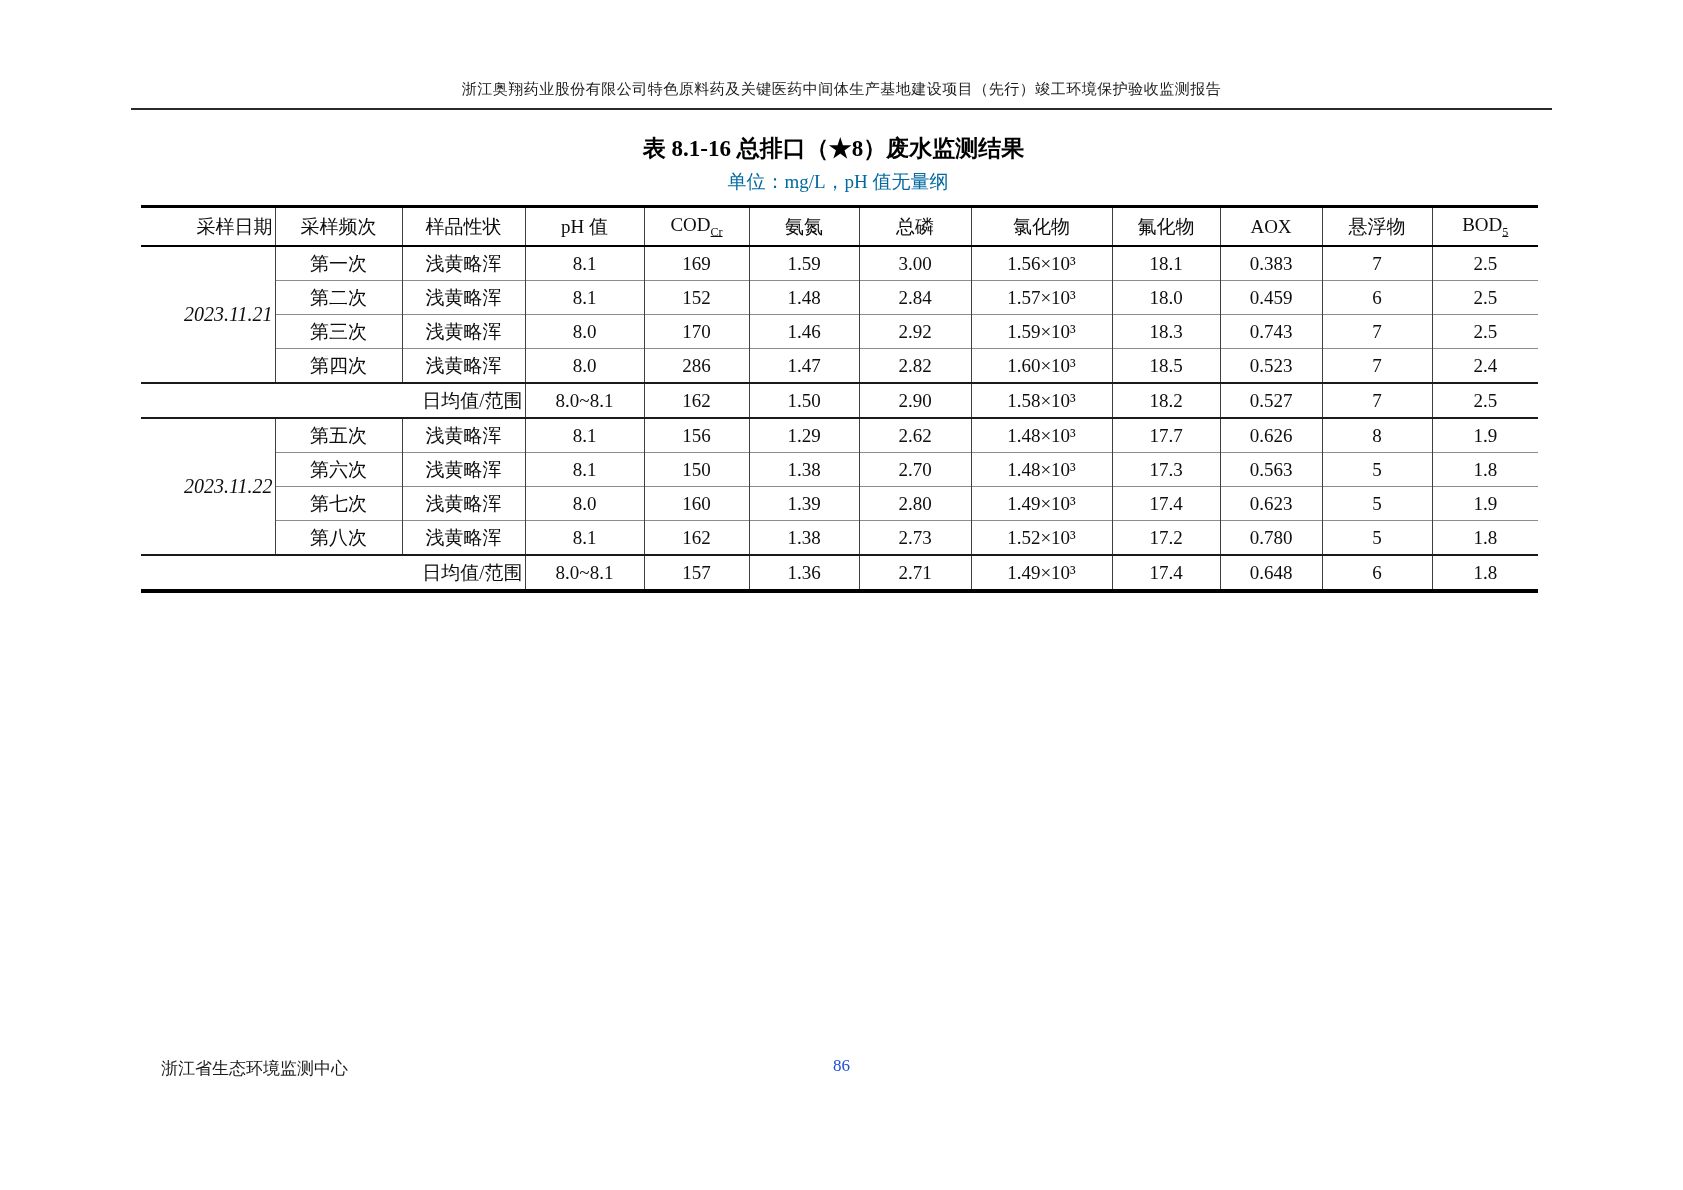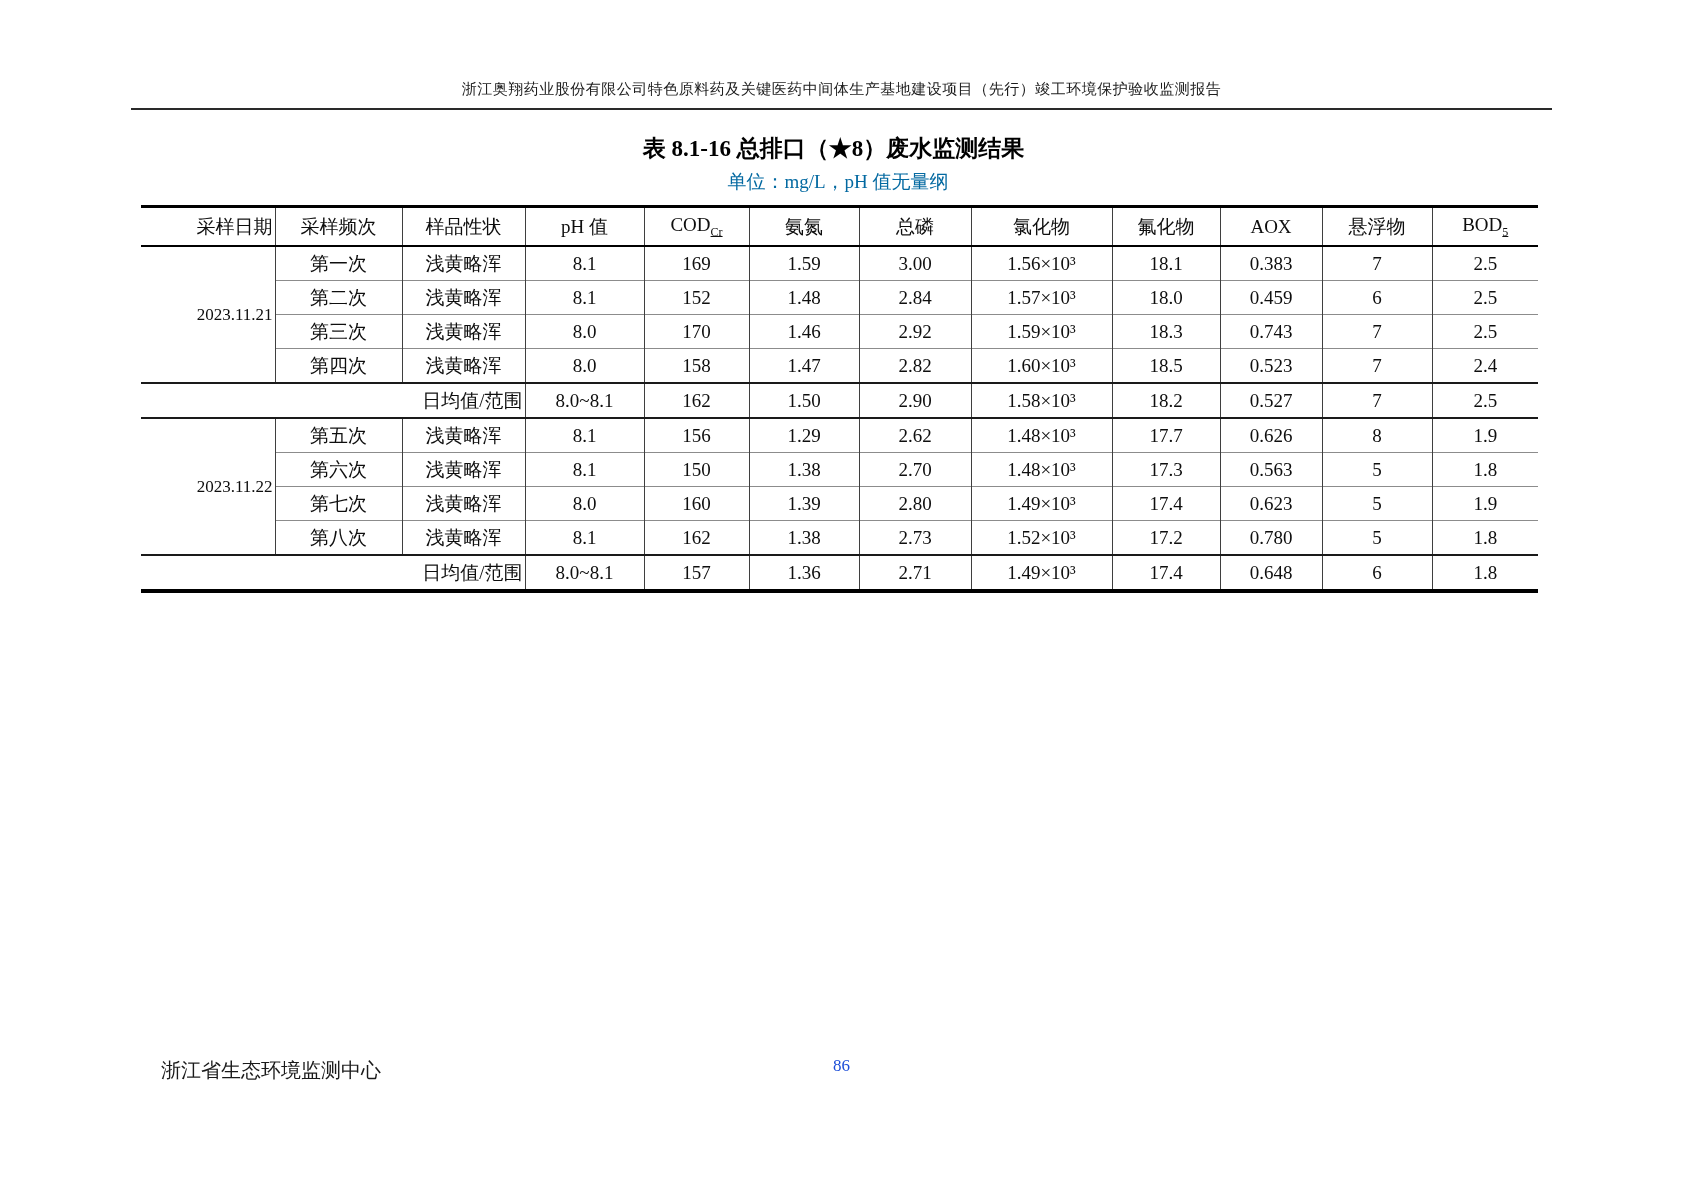--- a/index.html
+++ b/index.html
@@ -78,27 +78,27 @@
     border-top: none;
     border-bottom: 2px solid #000;
   }
   table.monitor tbody td { height: 33px; }
   table.monitor .col-first { border-left: none; text-align: right; }
   table.monitor .col-last  { border-right: none; }
   tr.avg-row td {
     border-top: 2px solid #1a1a1a;
     border-bottom: 2px solid #1a1a1a;
   }
-  td.date-cell { font-size: 17px; }
+  td.date-cell { font-size: 20px; font-style: italic; }
   sub { font-size: 12px; text-decoration: underline; }
   .footer-left {
     position: absolute;
     left: 161px;
     top: 1057px;
-    font-size: 20px;
+    font-size: 17px;
     color: #1a1a1a;
   }
   .footer-page {
     position: absolute;
     left: 131px;
     top: 1056px;
     width: 1421px;
     text-align: center;
     font-size: 17px;
     color: #1d4ed8;
@@ -184,21 +184,21 @@
         <td>1.59×10³</td>
         <td>18.3</td>
         <td>0.743</td>
         <td>7</td>
         <td class="col-last">2.5</td>
       </tr>
       <tr>
         <td>第四次</td>
         <td>浅黄略浑</td>
         <td>8.0</td>
-        <td>158</td>
+        <td>286</td>
         <td>1.47</td>
         <td>2.82</td>
         <td>1.60×10³</td>
         <td>18.5</td>
         <td>0.523</td>
         <td>7</td>
         <td class="col-last">2.4</td>
       </tr>
       <tr class="avg-row">
         <td class="col-first" colspan="3">日均值/范围</td>

